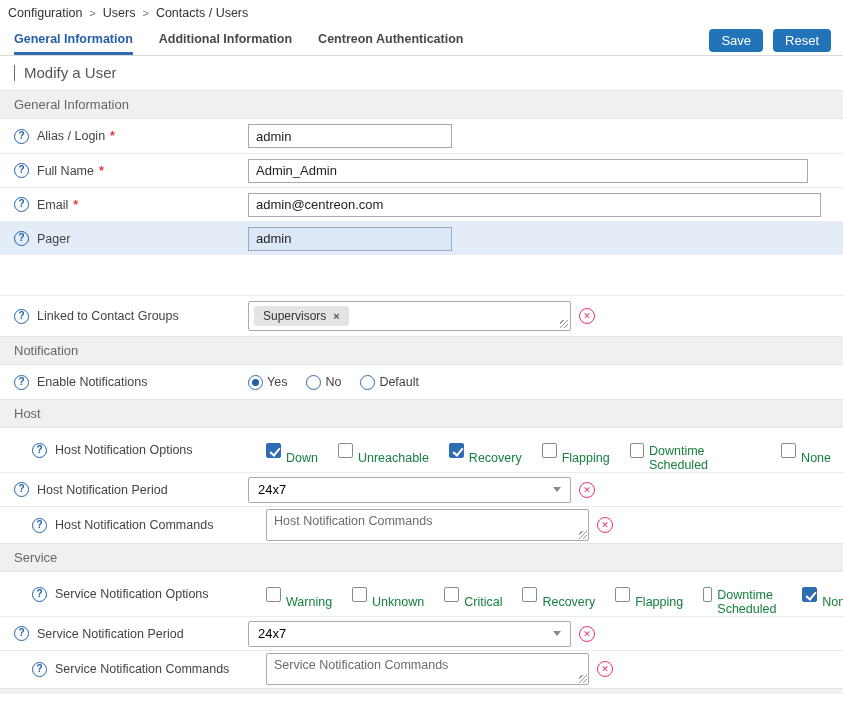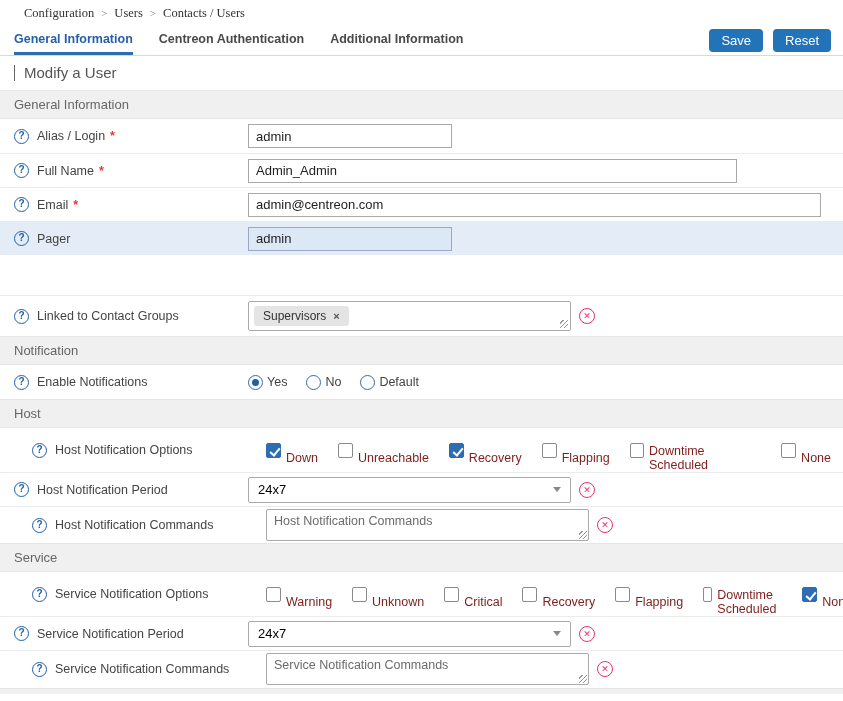--- a/index.html
+++ b/index.html
@@ -5,21 +5,21 @@
   * { box-sizing: border-box; margin: 0; padding: 0; }
   html, body { background: #fff; }
   body {
     width: 843px; height: 701px; overflow: hidden;
     font-family: "Liberation Sans", "DejaVu Sans", sans-serif;
     color: #333; font-size: 12.5px;
   }
   .page { width: 843px; height: 701px; overflow: hidden; background: #fff; }
 
   
-  .breadcrumb { height: 26px; display: flex; align-items: center; padding-left: 24px; font-size: 12.5px; font-family: Liberation Serif, serif; }
+  .breadcrumb { height: 26px; display: flex; align-items: center; padding-left: 8px; font-size: 12.5px; }
   .bc-link { color: #333; cursor: pointer; }
   .bc-sep { color: #777; margin: 0 7px; font-size: 11px; }
 
   
   .tabbar { height: 30px; display: flex; justify-content: space-between; align-items: stretch; border-bottom: 1px solid #d9d9d9; }
   .tabs { display: flex; padding-left: 14px; gap: 26px; }
   .tab { font-size: 12.5px; font-weight: bold; color: #494949; display: flex; align-items: center; cursor: pointer; border-bottom: 3px solid transparent; padding-bottom: 1px; }
   .tab.active { color: #255fa8; border-bottom-color: #2e6cb3; }
   .tab-actions { display: flex; align-items: center; gap: 10px; padding-right: 12px; }
   .btn { background: #2273b8; color: #fff; border: none; border-radius: 4px; font-family: inherit; font-size: 13px; padding: 4px 12px; cursor: pointer; }
@@ -41,21 +41,21 @@
   .req { color: #e53935; font-weight: bold; margin-left: -3px; }
   .ctrl { display: flex; align-items: center; gap: 8px; }
 
   
   .help-icon { width: 15px; height: 15px; flex: 0 0 15px; border: 1px solid #2060a8; border-radius: 50%; color: #2060a8; font-size: 10px; font-weight: bold; text-align: center; line-height: 12.5px; cursor: pointer; }
   .help-icon::before { content: "?"; }
 
   
   .txt { height: 24px; border: 1px solid #a9a9a9; background: #fff; font-family: inherit; font-size: 13px; color: #222; padding: 0 7px; }
   .w213 { width: 204px; }
-  .w513 { width: 489px; }
+  .w513 { width: 560px; }
   .w573 { width: 573px; }
   .highlight .txt { background: #dde8f6; border-color: #9aa8c4; }
 
   
   .mini-select { width: 112px; height: 26px; border: 1px solid #c6c6c6; background: #fff; display: flex; align-items: center; justify-content: flex-end; padding-right: 9px; cursor: pointer; }
   .chevron-blue { width: 7px; height: 7px; border-right: 2px solid #3a7bd5; border-bottom: 2px solid #3a7bd5; transform: rotate(45deg) translate(-1px,-1px); }
 
   
   .select2 { width: 323px; height: 26px; border: 1px solid #aaa; border-radius: 2px; background: #fff; display: flex; align-items: center; justify-content: space-between; padding: 0 9px; color: #000000; font-size: 13px; cursor: pointer; }
   .caret-gray { width: 0; height: 0; border-left: 4px solid transparent; border-right: 4px solid transparent; border-top: 5px solid #888; }
@@ -74,21 +74,21 @@
 
   
   .delete-icon { width: 16px; height: 16px; flex: 0 0 16px; border: 1px solid #e8336a; border-radius: 50%; color: #e8336a; text-align: center; font-size: 9px; font-weight: bold; line-height: 14px; cursor: pointer; }
   .delete-icon::before { content: "\2715"; }
 
   
   .cb-item { display: inline-flex; align-items: center; gap: 5px; margin-right: 12px; cursor: pointer; }
   .cb { width: 15px; height: 15px; border: 1px solid #8a8a8a; border-radius: 2px; background: #fff; position: relative; }
   .cb.on { background: #2e6db4; border-color: #2e6db4; }
   .cb.on::after { content: ""; position: absolute; left: 5px; top: 2px; width: 4px; height: 8px; border: solid #fff; border-width: 0 2px 2px 0; transform: rotate(40deg); }
-  .cb-lbl { color: #7f1d1d; margin-top: 16px; }
+  .cb-lbl { color: #15803d; margin-top: 16px; }
 
   
   .rb-item { display: inline-flex; align-items: center; gap: 4px; margin-right: 11px; cursor: pointer; }
   .rb { width: 15px; height: 15px; border: 1px solid #2e6db0; border-radius: 50%; background: #fff; position: relative; }
   .rb.on::after { content: ""; position: absolute; left: 3px; top: 3px; width: 7px; height: 7px; border-radius: 50%; background: #1f5fa8; }
   .rb-lbl { color: #444; }
 
   
   .bottom-bar { height: 6px; background: #f0f0f0; border-top: 1px solid #e6e6e6; margin-top: 1px; }
 </style>
@@ -101,22 +101,22 @@
     <span class="bc-link">Configuration</span>
     <span class="bc-sep">&gt;</span>
     <span class="bc-link">Users</span>
     <span class="bc-sep">&gt;</span>
     <span class="bc-link">Contacts / Users</span>
   </div>
 
   <div class="tabbar">
     <div class="tabs">
       <div class="tab active">General Information</div>
+      <div class="tab">Additional Information</div>
       <div class="tab">Centreon Authentication</div>
-      <div class="tab">Additional Information</div>
     </div>
     <div class="tab-actions">
       <button class="btn">Save</button>
       <button class="btn">Reset</button>
     </div>
   </div>
 
   <h2 class="page-title">Modify a User</h2>
 
   <div class="section-header">

